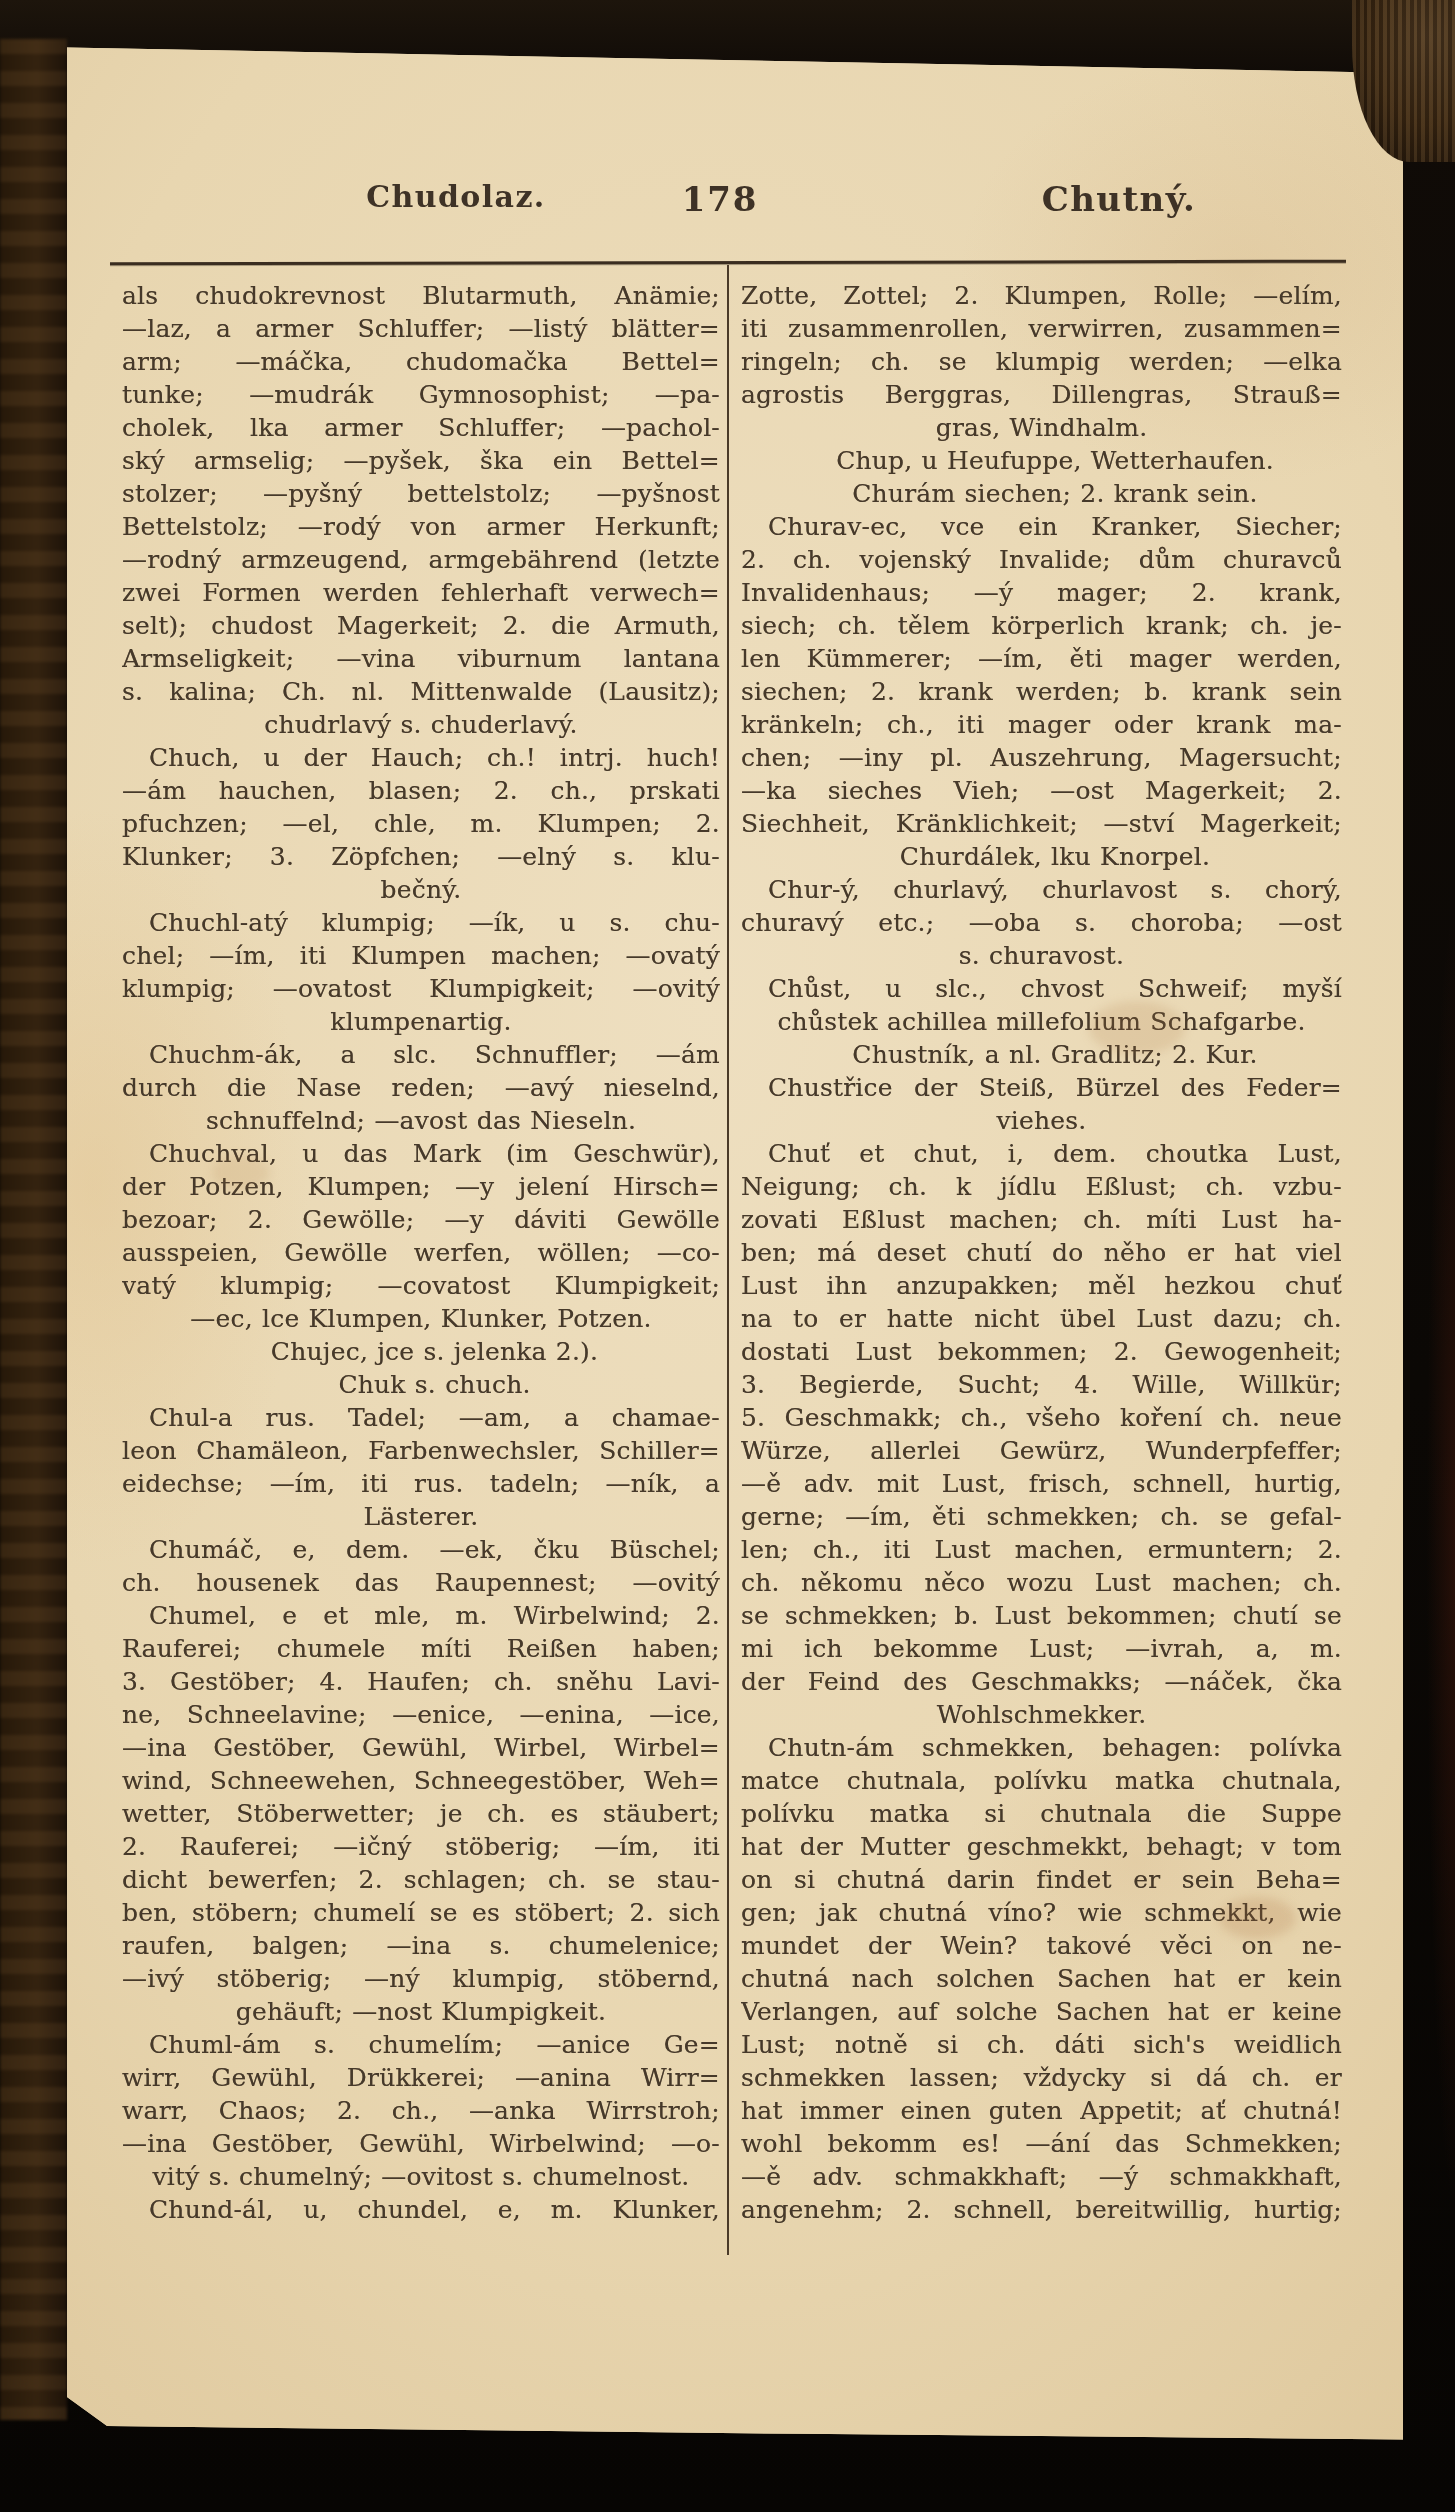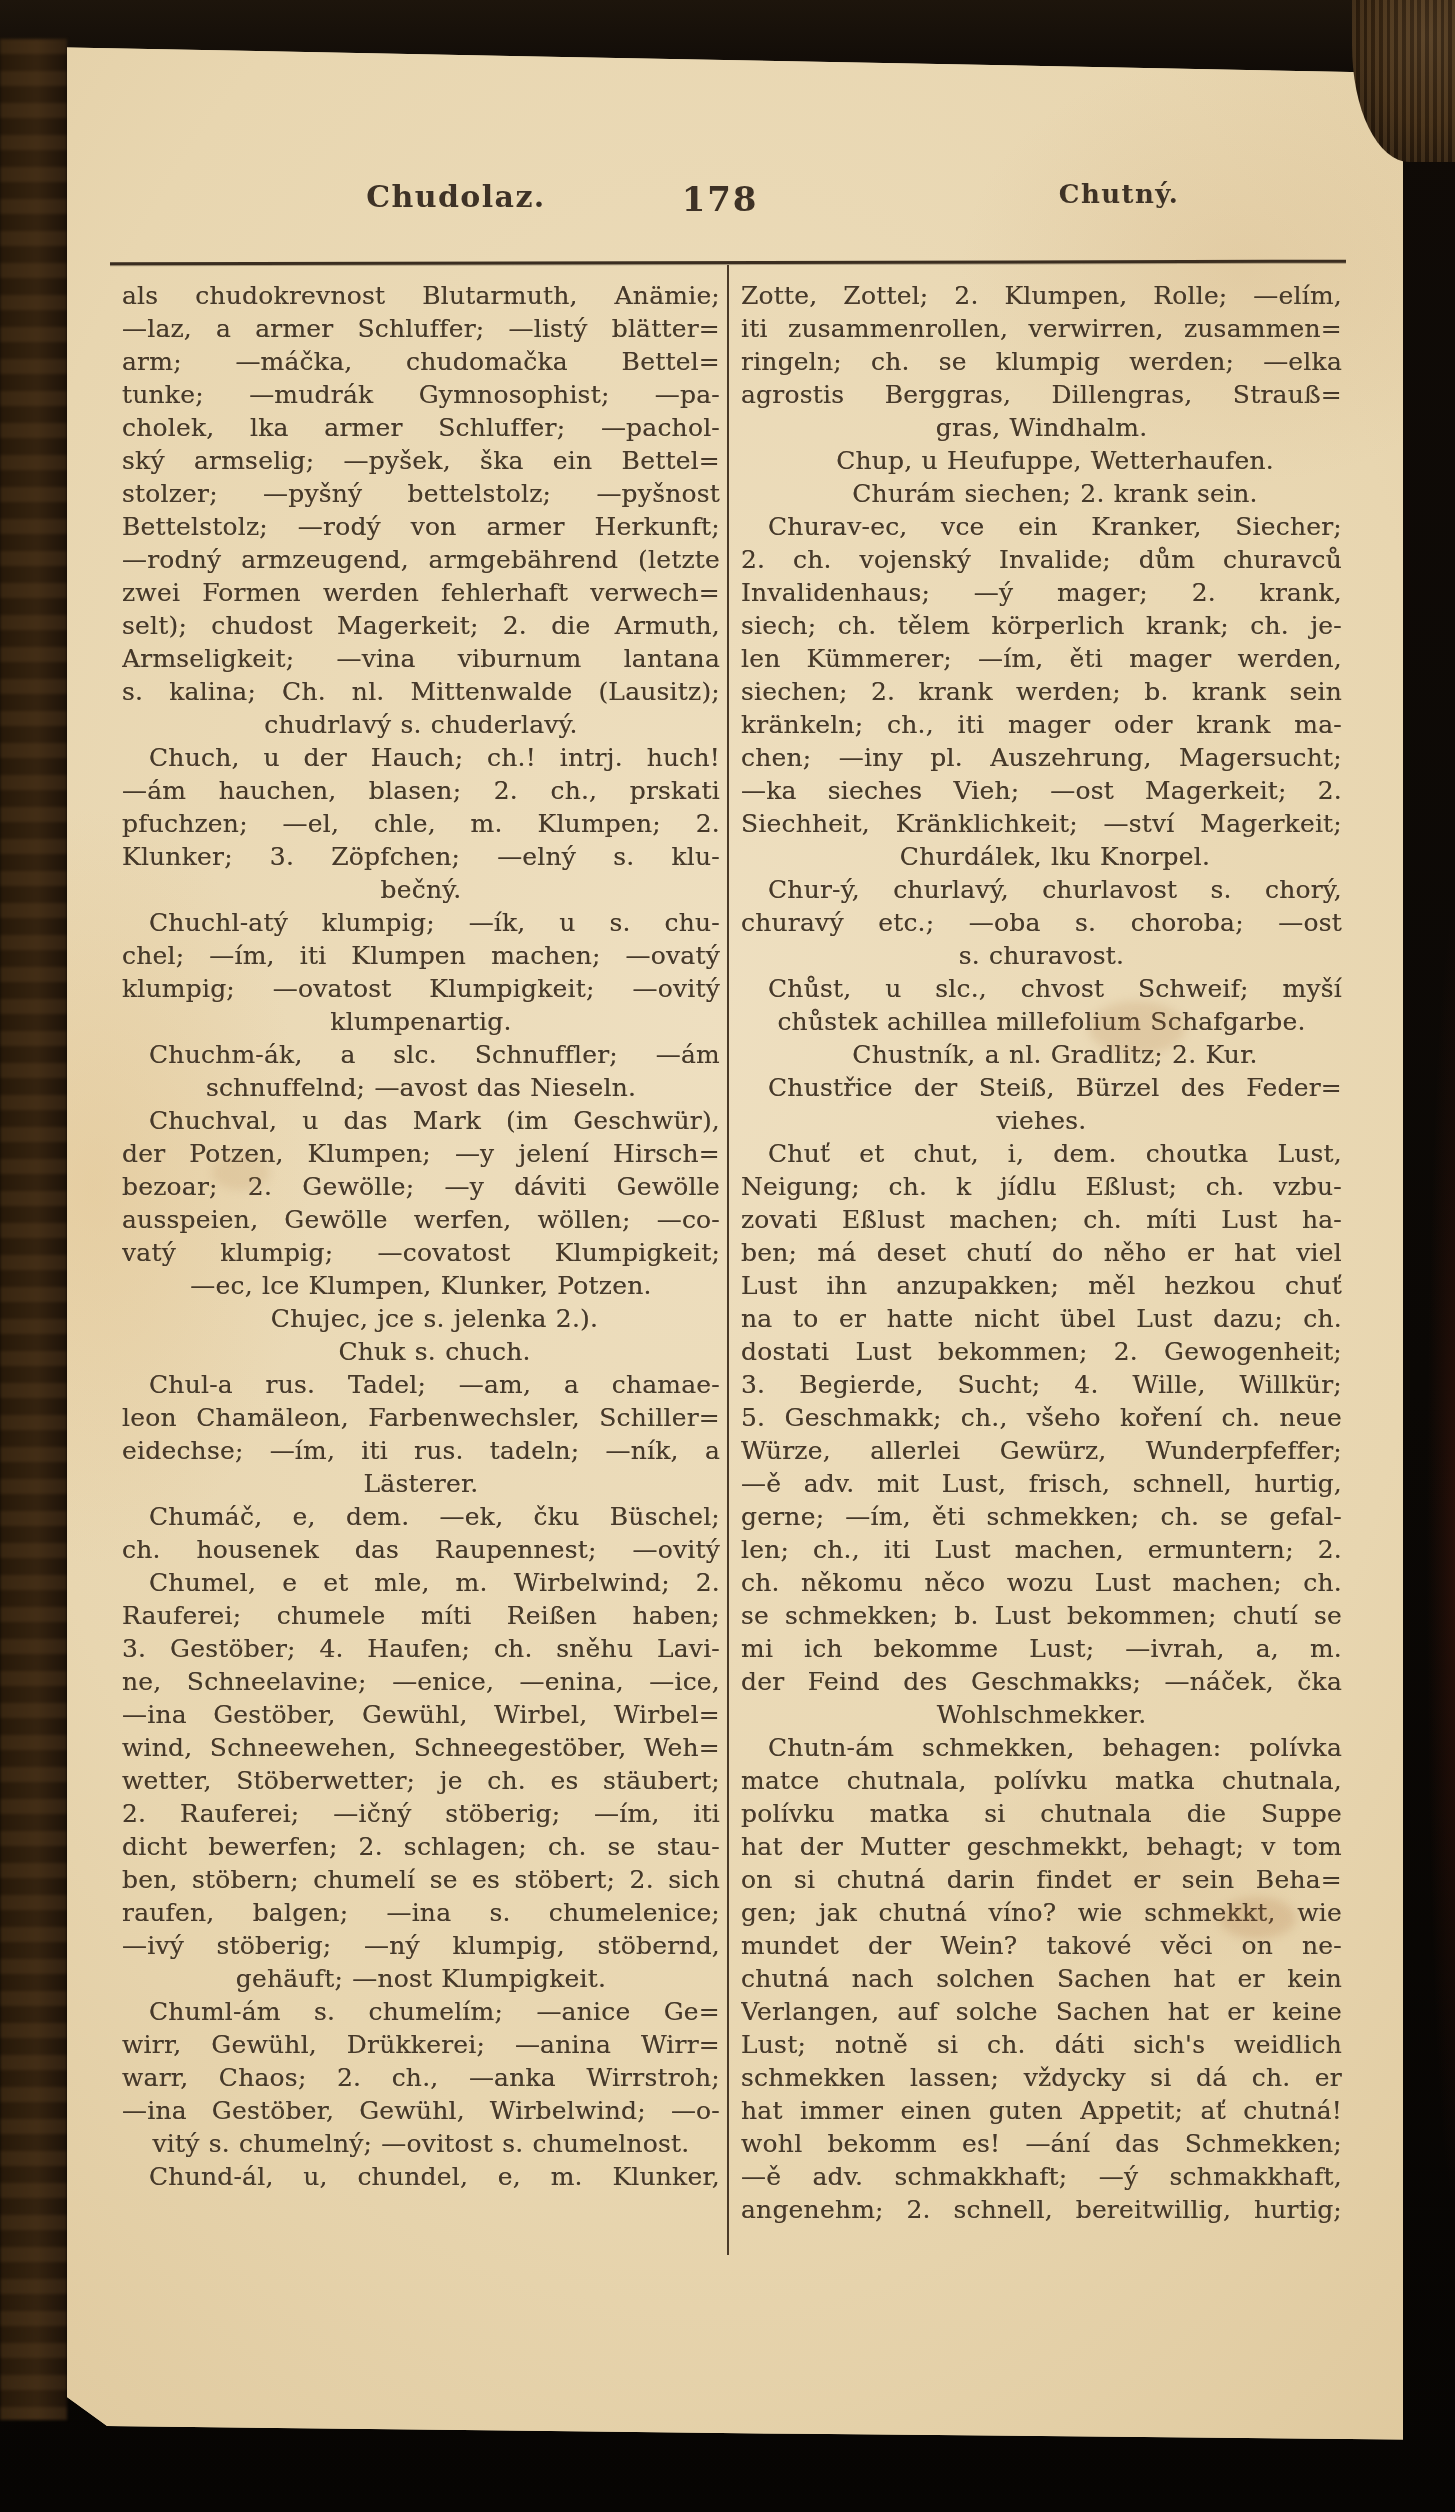--- a/index.html
+++ b/index.html
@@ -31,21 +31,21 @@
       radial-gradient(251px 174px at 80% 76%, rgba(196,150,96,.14), transparent 70%),
       radial-gradient(1350px 2121px at 48% 40%, #eedfc0 0%, #e8d6b0 55%, #dfc99e 86%, #d6bf93 100%);
     clip-path:polygon(0 0.85%,100% 1.9%,100% 99.85%,55% 99.62%,3% 99.3%,0 98.1%);
   }
   .header span{
     position:absolute;top:152px;transform:translateX(-50%);
     font-weight:bold;color:var(--header-ink,#3e3226);white-space:nowrap;
   }
   .hl{left:389px;font-size:30px;letter-spacing:1.4px}
   .pn{left:653px;font-size:34px;letter-spacing:1.9px}
-  .hr{left:1052px;font-size:26px;letter-spacing:1.4px}
+  .hr{left:1052px;font-size:34px;letter-spacing:1.4px}
   .rule{
     position:absolute;left:43px;top:234px;width:1236px;height:2.9px;
     background:var(--rule,#3a2d20);transform:rotate(-0.12deg);
     box-shadow:0 1px 0 rgba(58,45,32,.35);
   }
   .divider{
     position:absolute;left:660px;top:238px;width:1.9px;height:1990px;
     background:var(--divider,#4a3a28);
   }
   .col{
@@ -106,20 +106,21 @@
         <div class="line p">Chuch, u der Hauch; ch.! intrj. huch!</div>
         <div class="line">—ám hauchen, blasen; 2. ch., prskati</div>
         <div class="line">pfuchzen; —el, chle, m. Klumpen; 2.</div>
         <div class="line">Klunker; 3. Zöpfchen; —elný s. klu-</div>
         <div class="line e">bečný.</div>
         <div class="line p">Chuchl-atý klumpig; —ík, u s. chu-</div>
         <div class="line">chel; —ím, iti Klumpen machen; —ovatý</div>
         <div class="line">klumpig; —ovatost Klumpigkeit; —ovitý</div>
         <div class="line e">klumpenartig.</div>
         <div class="line p">Chuchm-ák, a slc. Schnuffler; —ám</div>
+        <div class="line">durch die Nase reden; —avý nieselnd,</div>
         <div class="line e">schnuffelnd; —avost das Nieseln.</div>
         <div class="line p">Chuchval, u das Mark (im Geschwür),</div>
         <div class="line">der Potzen, Klumpen; —y jelení Hirsch=</div>
         <div class="line">bezoar; 2. Gewölle; —y dáviti Gewölle</div>
         <div class="line">ausspeien, Gewölle werfen, wöllen; —co-</div>
         <div class="line">vatý klumpig; —covatost Klumpigkeit;</div>
         <div class="line e">—ec, lce Klumpen, Klunker, Potzen.</div>
         <div class="line p e">Chujec, jce s. jelenka 2.).</div>
         <div class="line p e">Chuk s. chuch.</div>
         <div class="line p">Chul-a rus. Tadel; —am, a chamae-</div>

